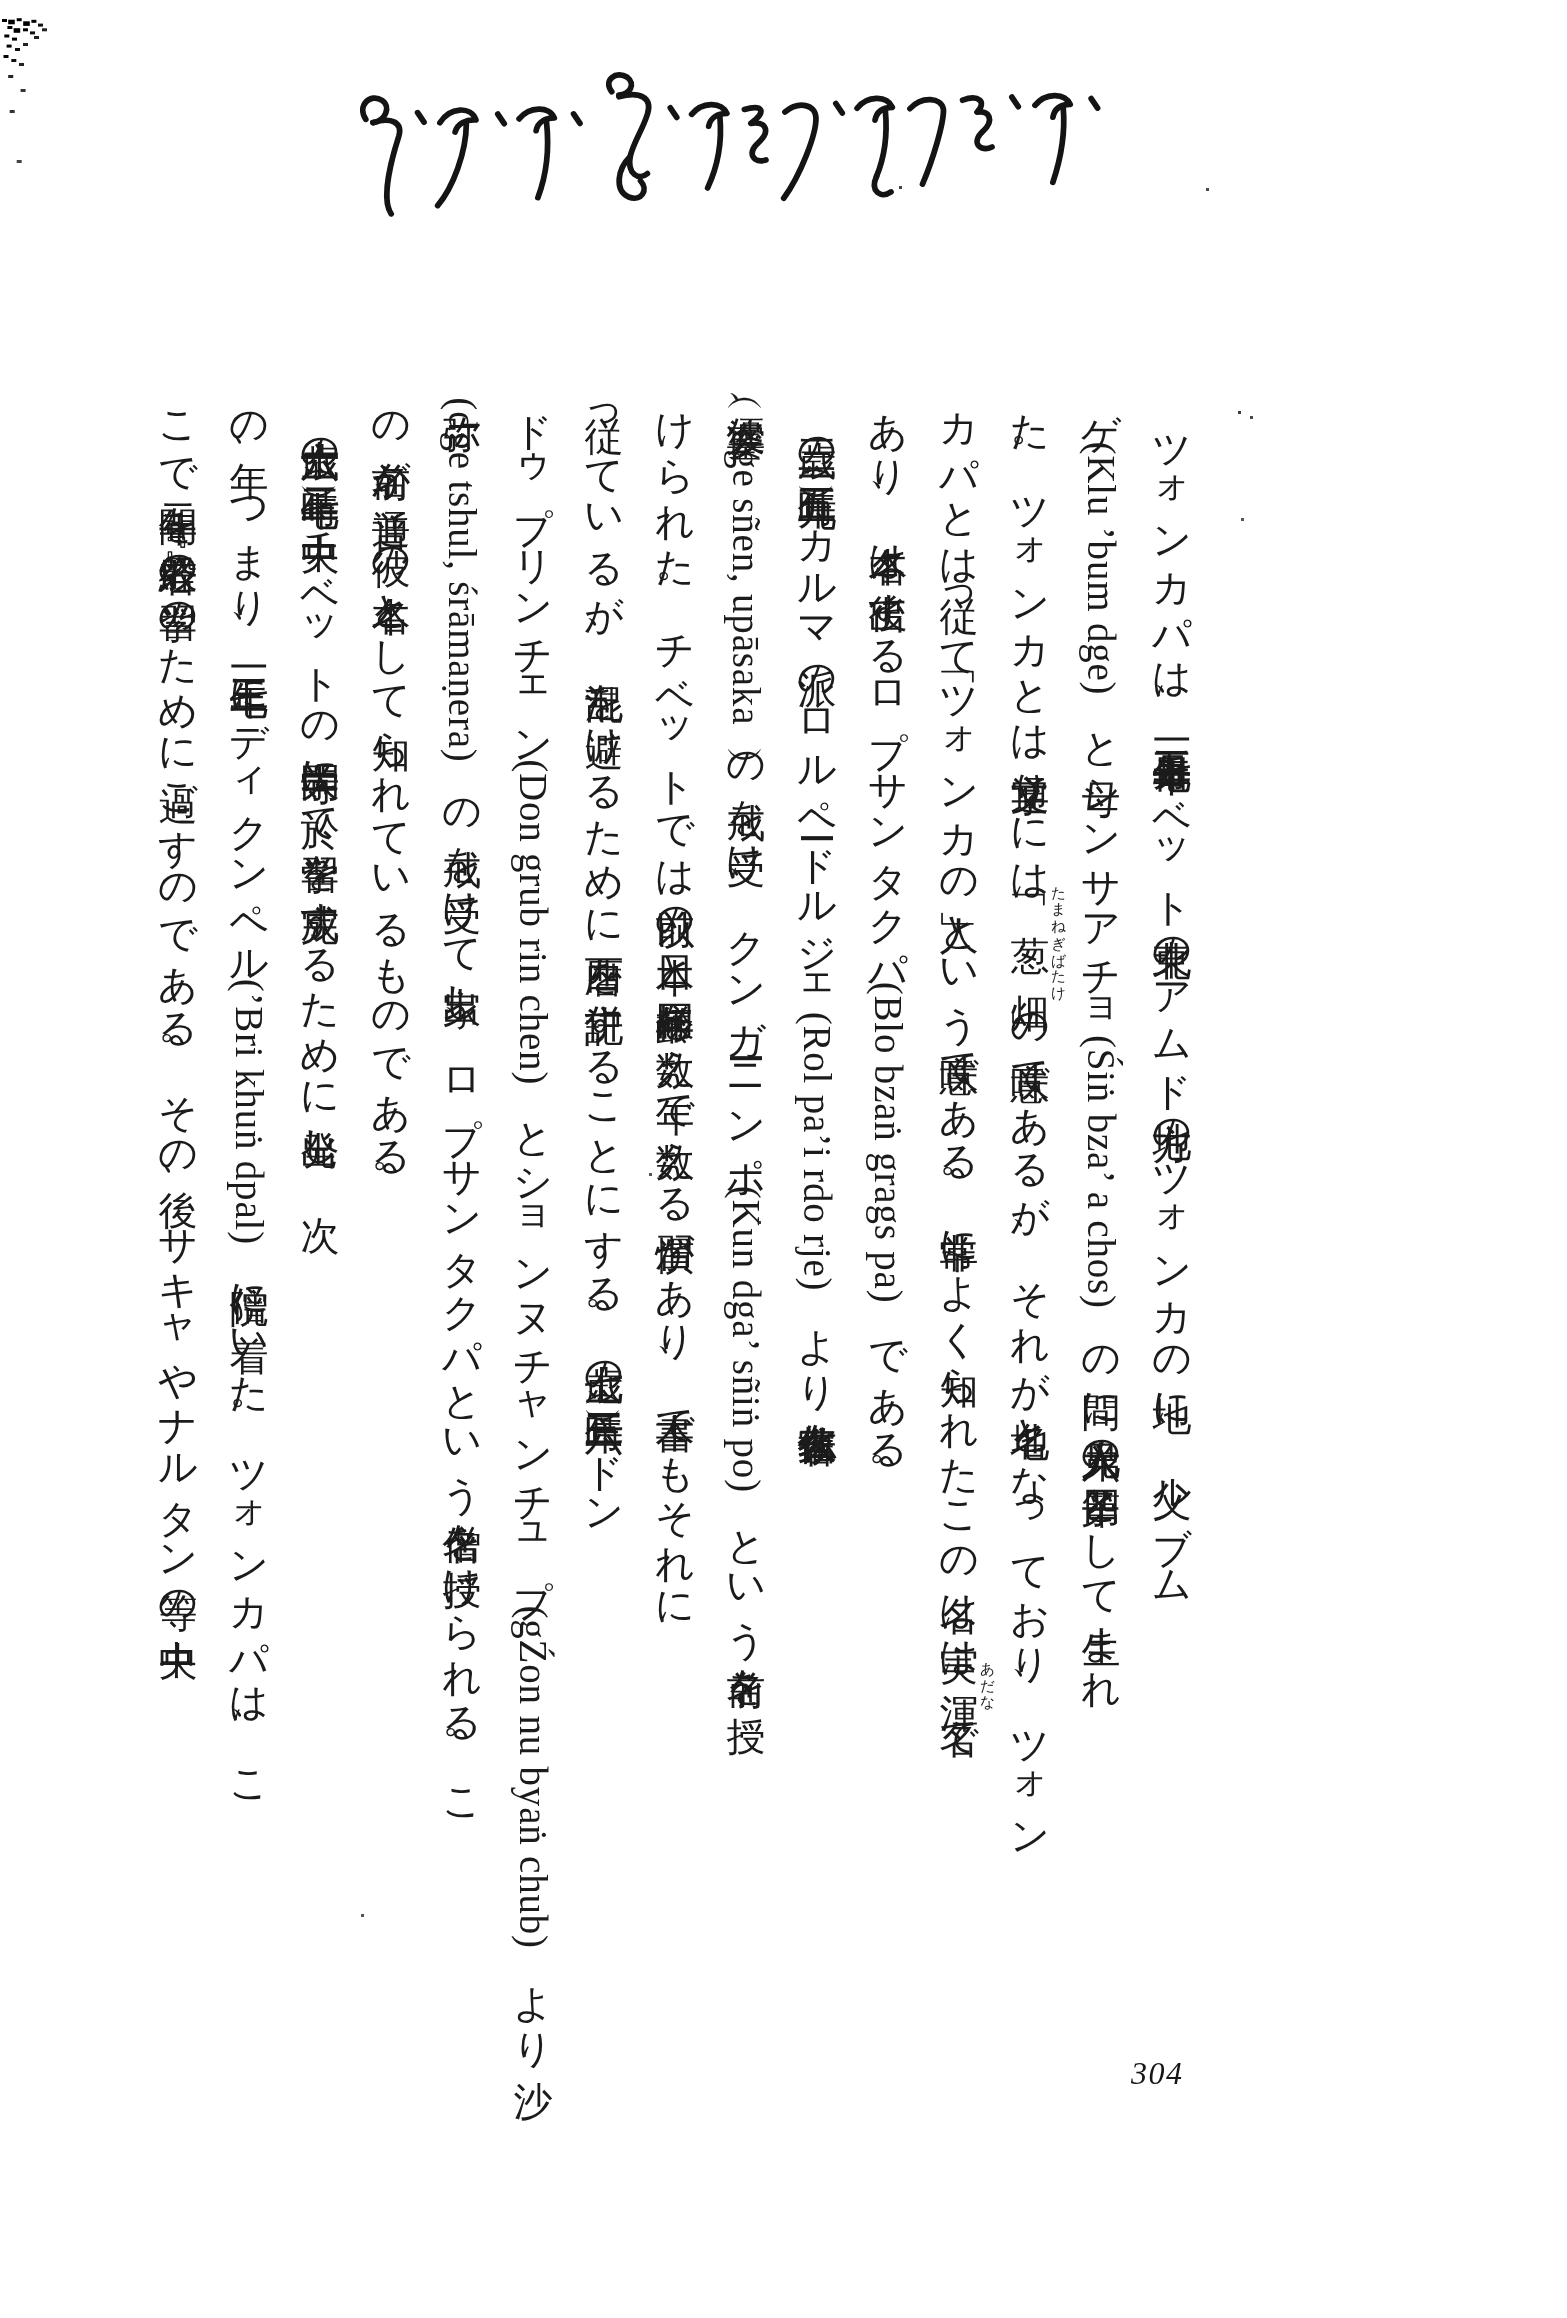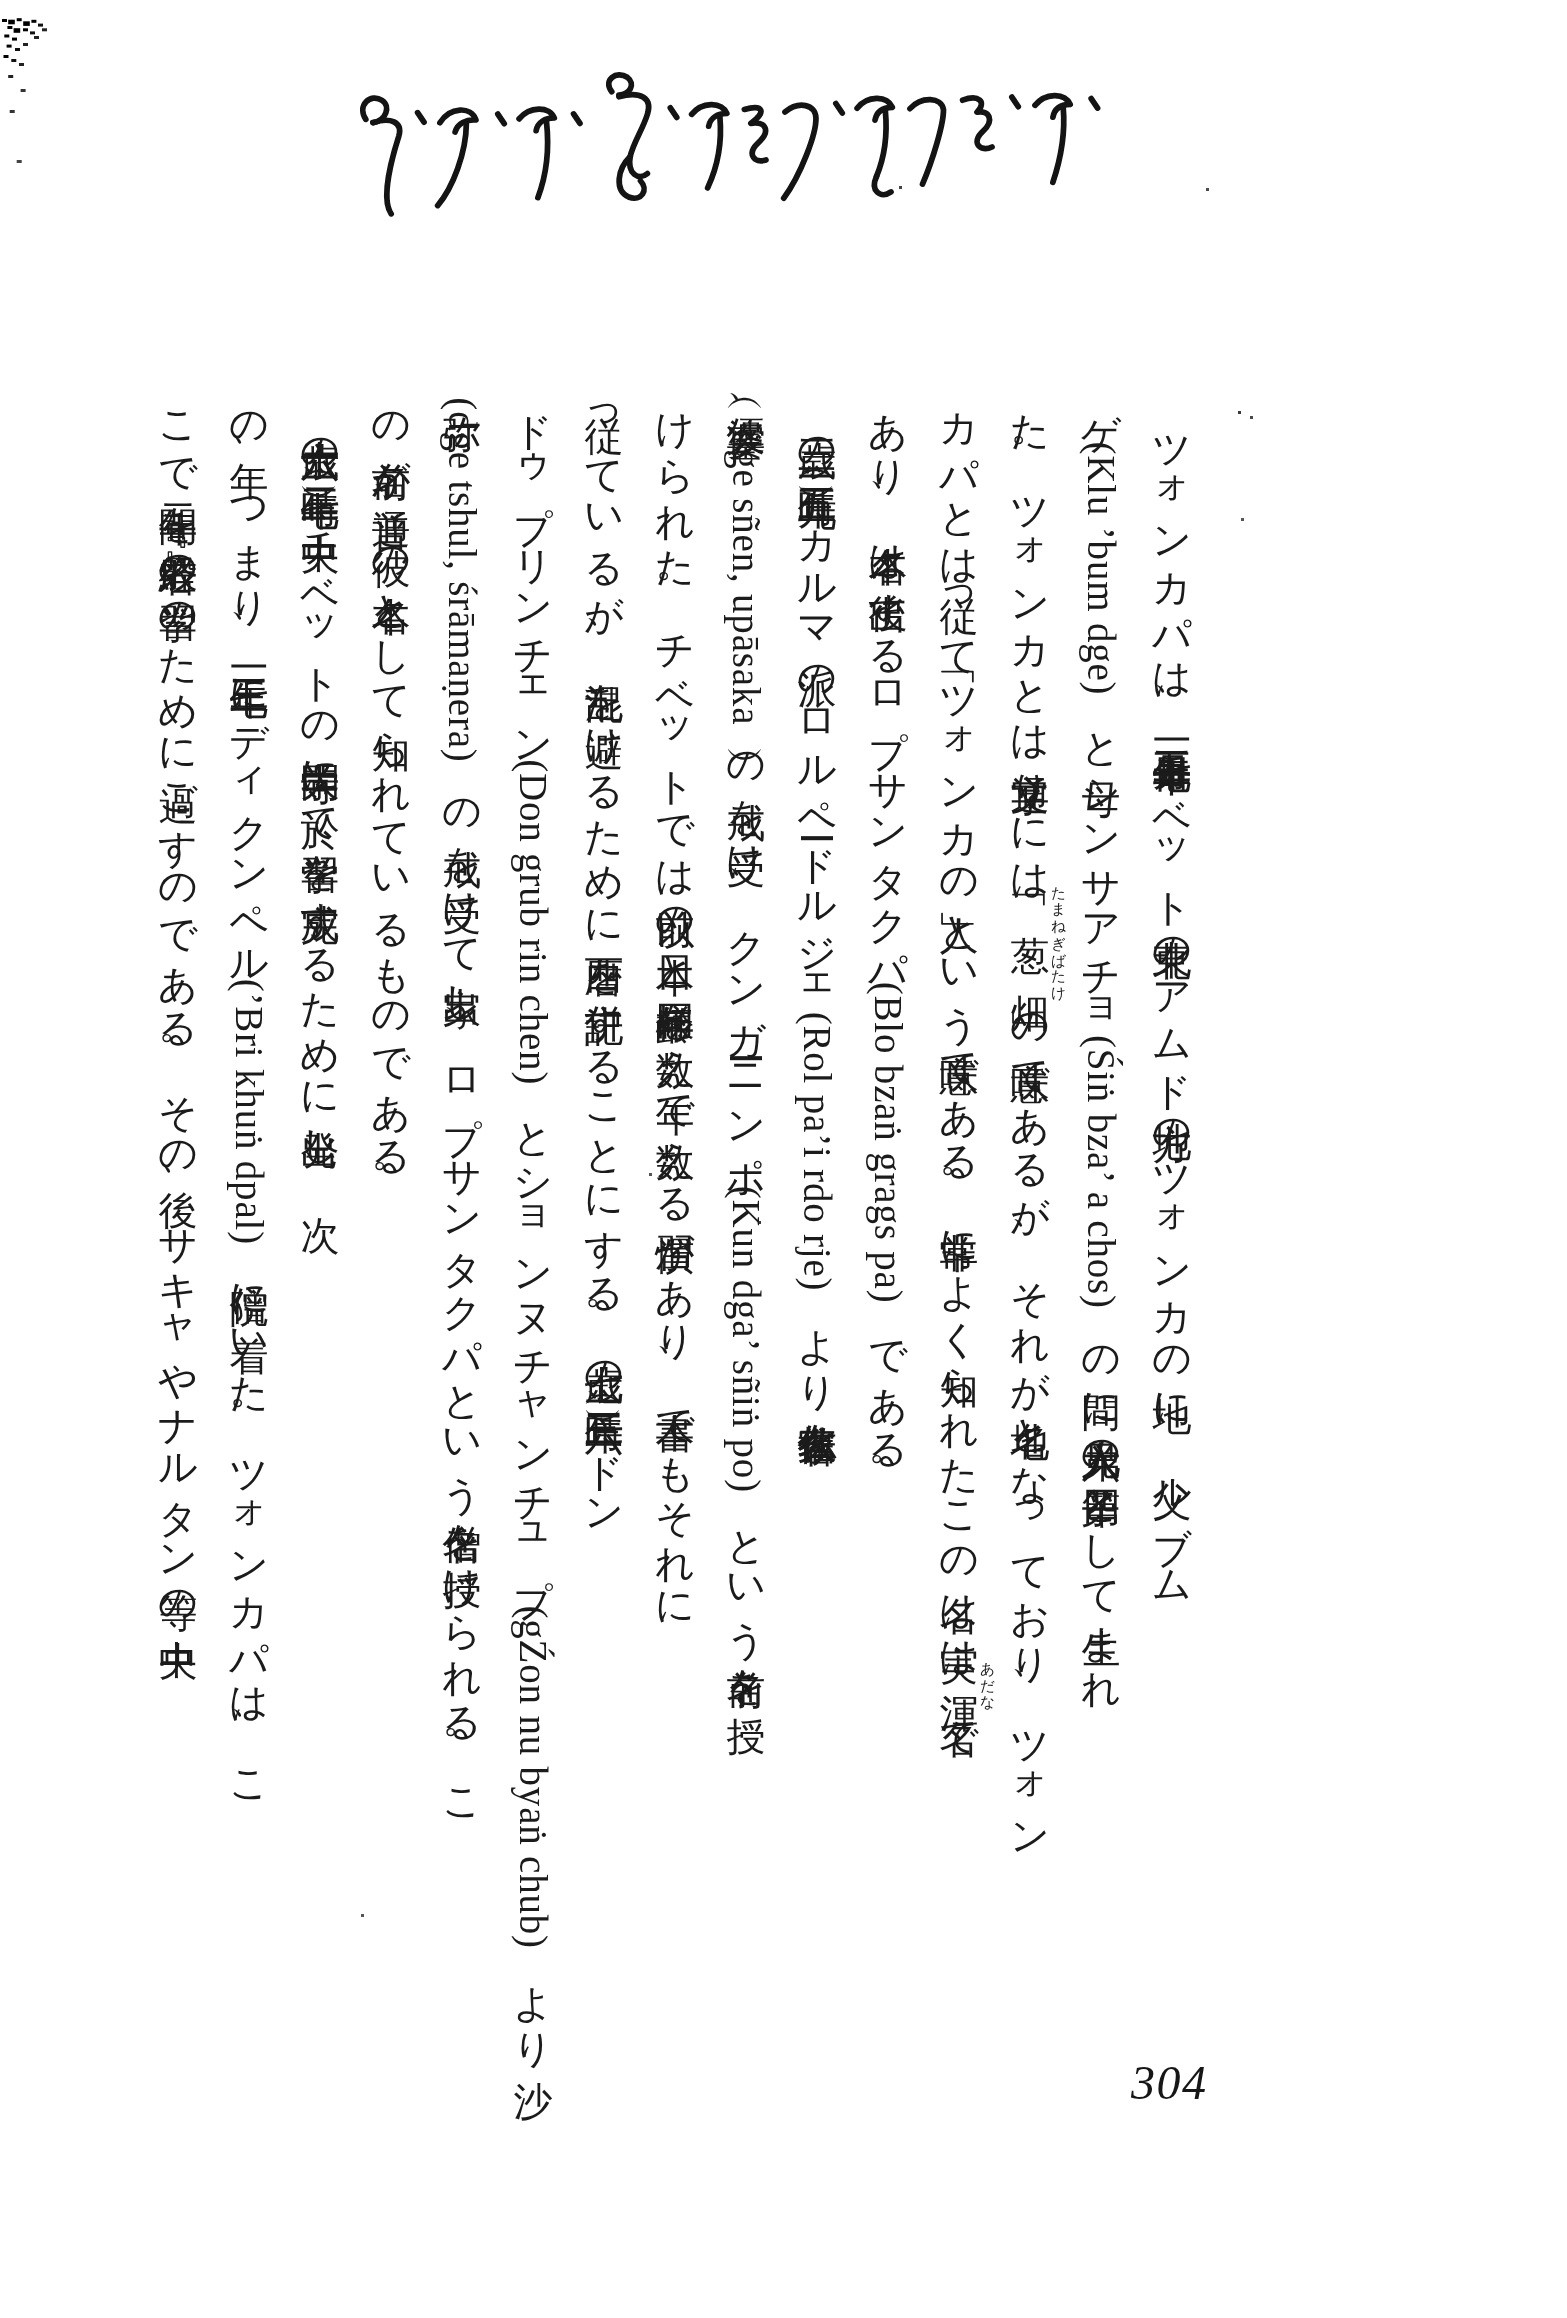--- a/index.html
+++ b/index.html
@@ -33,21 +33,21 @@
     position:absolute;
     left:333px;top:64px;
     width:775px;height:152px;
     transform:rotate(-1.5deg);
   }
   .tibetan path{fill:none;stroke:#141414;stroke-width:6.5;stroke-linecap:round;stroke-linejoin:round;}
   
   .page-number{
     position:absolute;
     left:1131px;top:2055px;
-    font-size:48px;
+    font-size:32px;
     font-style:italic;
     color:#161616;
     letter-spacing:1.5px;
   }
   
   .noise{
     position:absolute;left:1.5px;top:18.6px;
     width:5.4px;height:3.9px;background:#000;
     box-shadow:
       7px 1.5px 0 0.8px #000, 14.7px -0.8px 0 0 #000, 22px 3.1px 0 0.8px #000, 29.4px 0.8px 0 0 #000,

